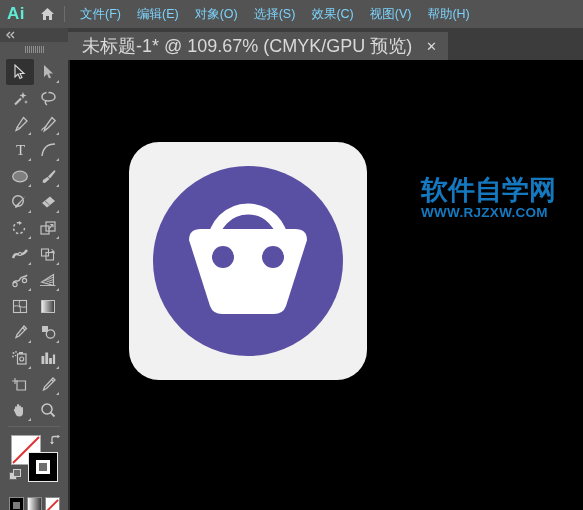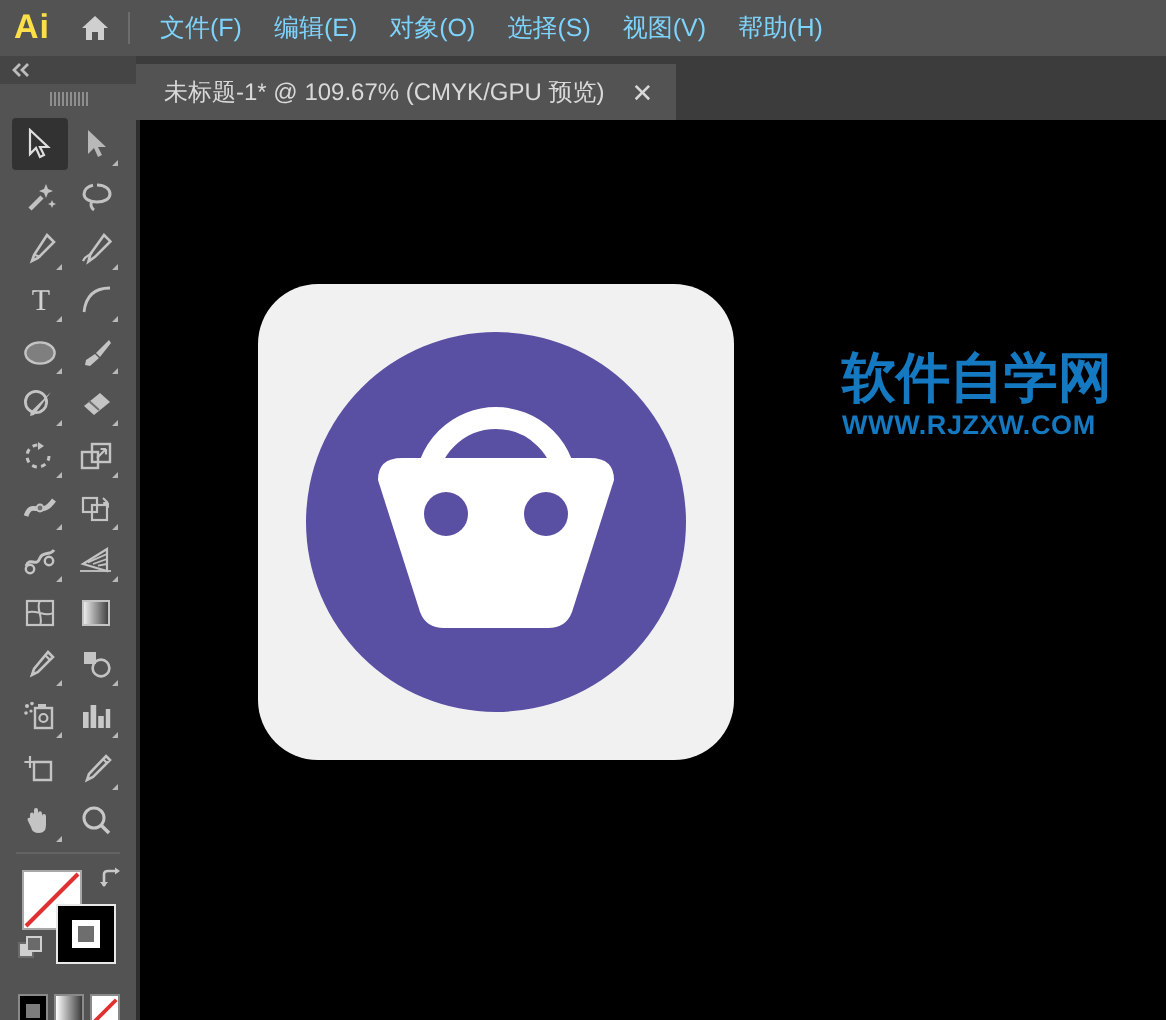--- a/index.html
+++ b/index.html
@@ -11,41 +11,41 @@
   }
   #app{position:relative;width:583px;height:510px;}
 
   
   .menubar{
     position:absolute;left:0;top:0;width:583px;height:28px;
     background:#535353;display:flex;align-items:center;
   }
   .ai-logo{
     width:32px;height:28px;display:flex;align-items:center;justify-content:center;
-    color:#fde047;font-size:17px;font-weight:bold;letter-spacing:.5px;
+    color:#5eead4;font-size:17px;font-weight:bold;letter-spacing:.5px;
   }
   .home-icon{
     width:30px;height:28px;display:flex;align-items:center;justify-content:center;
   }
   .vsep{width:1px;height:16px;background:#6d6d6d;margin:0 7px 0 2px;}
   .menu-item{
     color:#7dd3fc;font-size:12.5px;padding:0 8px;height:28px;
     display:flex;align-items:center;white-space:nowrap;
   }
 
   
   .tabbar{
     position:absolute;left:68px;top:28px;width:515px;height:32px;
     background:#3c3c3c;display:flex;align-items:flex-end;
   }
   .tab{
     height:28px;background:#535353;display:flex;align-items:center;
     padding:0 6px 0 14px;margin-top:4px;
   }
-  .tab-title{color:#d9d9d9;font-size:12px;white-space:nowrap;}
+  .tab-title{color:#d9d9d9;font-size:18px;white-space:nowrap;}
   .tab-close{
     color:#d9d9d9;font-size:13px;margin-left:12px;margin-right:4px;
     width:14px;text-align:center;line-height:1;
   }
 
   
   .canvas-area{
     position:absolute;left:68px;top:60px;width:515px;height:450px;
     background:#000000;overflow:hidden;padding-left:32px;
   }
@@ -133,20 +133,21 @@
     <div class="home-icon">
       <svg width="15" height="14" viewBox="0 0 15 14">
         <path d="M7.5 1 L14 7 L12 7 L12 13 L9 13 L9 9 L6 9 L6 13 L3 13 L3 7 L1 7 Z" fill="#cfcfcf"></path>
       </svg>
     </div>
     <div class="vsep"></div>
     <div class="menu-item">文件(F)</div>
     <div class="menu-item">编辑(E)</div>
     <div class="menu-item">对象(O)</div>
     <div class="menu-item">选择(S)</div>
+    <div class="menu-item">效果(C)</div>
     <div class="menu-item">视图(V)</div>
     <div class="menu-item">帮助(H)</div>
   </div>
 
   <div class="tabbar">
     <div class="tab">
       <span class="tab-title">未标题-1* @ 109.67% (CMYK/GPU 预览)</span>
       <span class="tab-close">✕</span>
     </div>
   </div>

